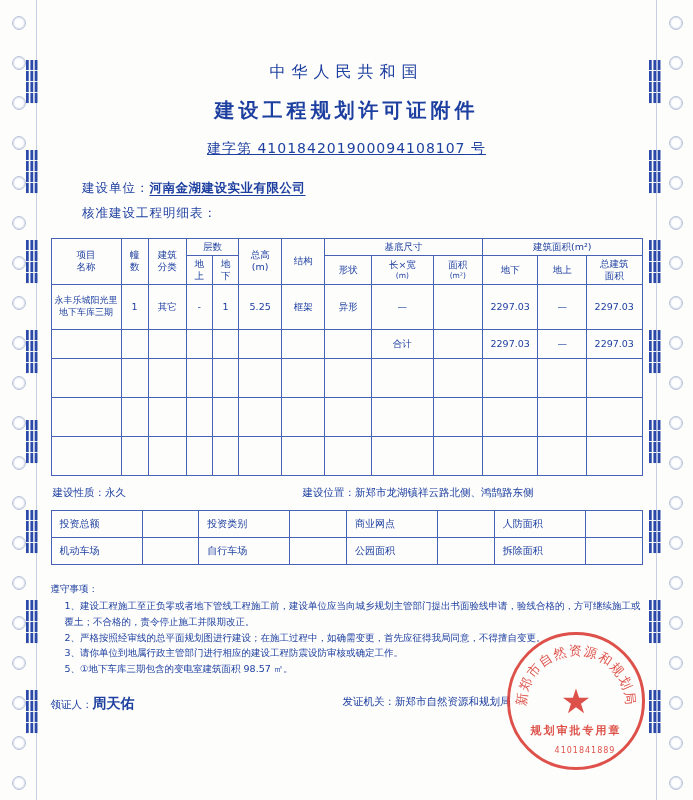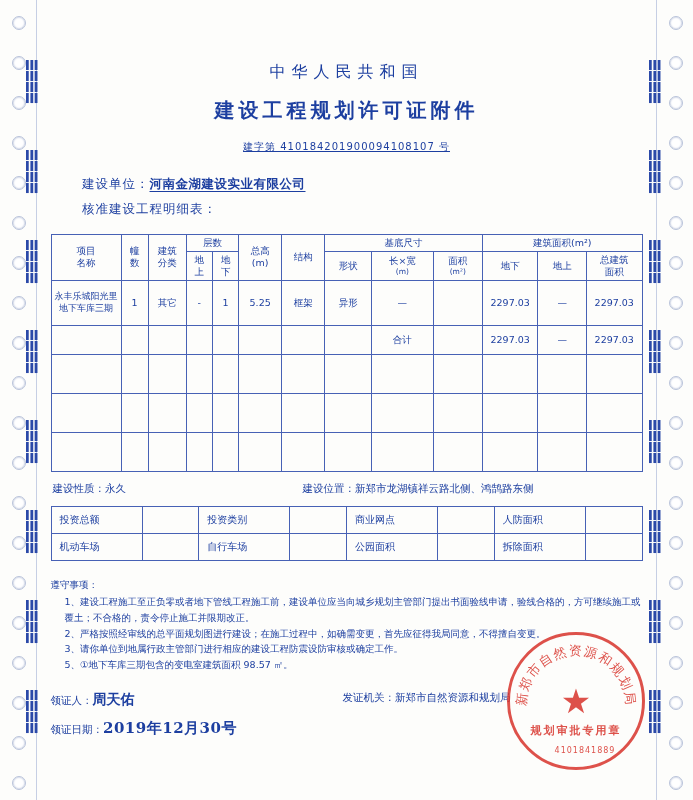--- a/index.html
+++ b/index.html
@@ -38,21 +38,21 @@
     white-space:nowrap;overflow:hidden;
   }
   
   .doc{
     position:absolute;left:36px;right:36px;top:0;bottom:0;
     padding:0;
   }
   .title-wrap{text-align:center;padding-top:62px;}
   .t1{font-size:16px;letter-spacing:6px;font-weight:normal;}
   .t2{font-size:20px;letter-spacing:4px;font-weight:bold;margin-top:14px;}
-  .t3{font-size:10px;margin-top:16px;text-decoration:underline;letter-spacing:1px;}
+  .t3{font-size:14px;margin-top:16px;text-decoration:underline;letter-spacing:1px;}
   .line-row{margin:0 0 0 0;padding-left:46px;font-size:12.5px;}
   .line-row.first{margin-top:22px;}
   .line-row .lbl{letter-spacing:1px;}
   .hand{
     font-family:"DejaVu Serif","Liberation Serif",serif;
     font-weight:bold;letter-spacing:0.5px;
   }
   .underline-val{
     text-decoration:underline;text-underline-offset:3px;
   }
@@ -389,23 +389,20 @@
   <div class="signblock">
     <div class="sigline">
       <div class="l">
         <span>领证人：</span><span class="hand-big">周天佑</span>
       </div>
       <div class="r">
         <span>发证机关：</span><span>新郑市自然资源和规划局</span>
       </div>
     </div>
     <div class="sigline">
-      <div class="l">
-        <span>领证日期：</span><span class="hand-date">2019年12月30号</span>
-      </div>
     </div>
   </div>
 </div>
 
 <div class="seal">
   <svg class="arc" viewBox="0 0 132 132">
     <defs>
       <path id="arcpath" d="M 16,70 A 50,50 0 0 1 116,70" fill="none"></path>
     </defs>
     <text font-size="13" letter-spacing="1.5">

